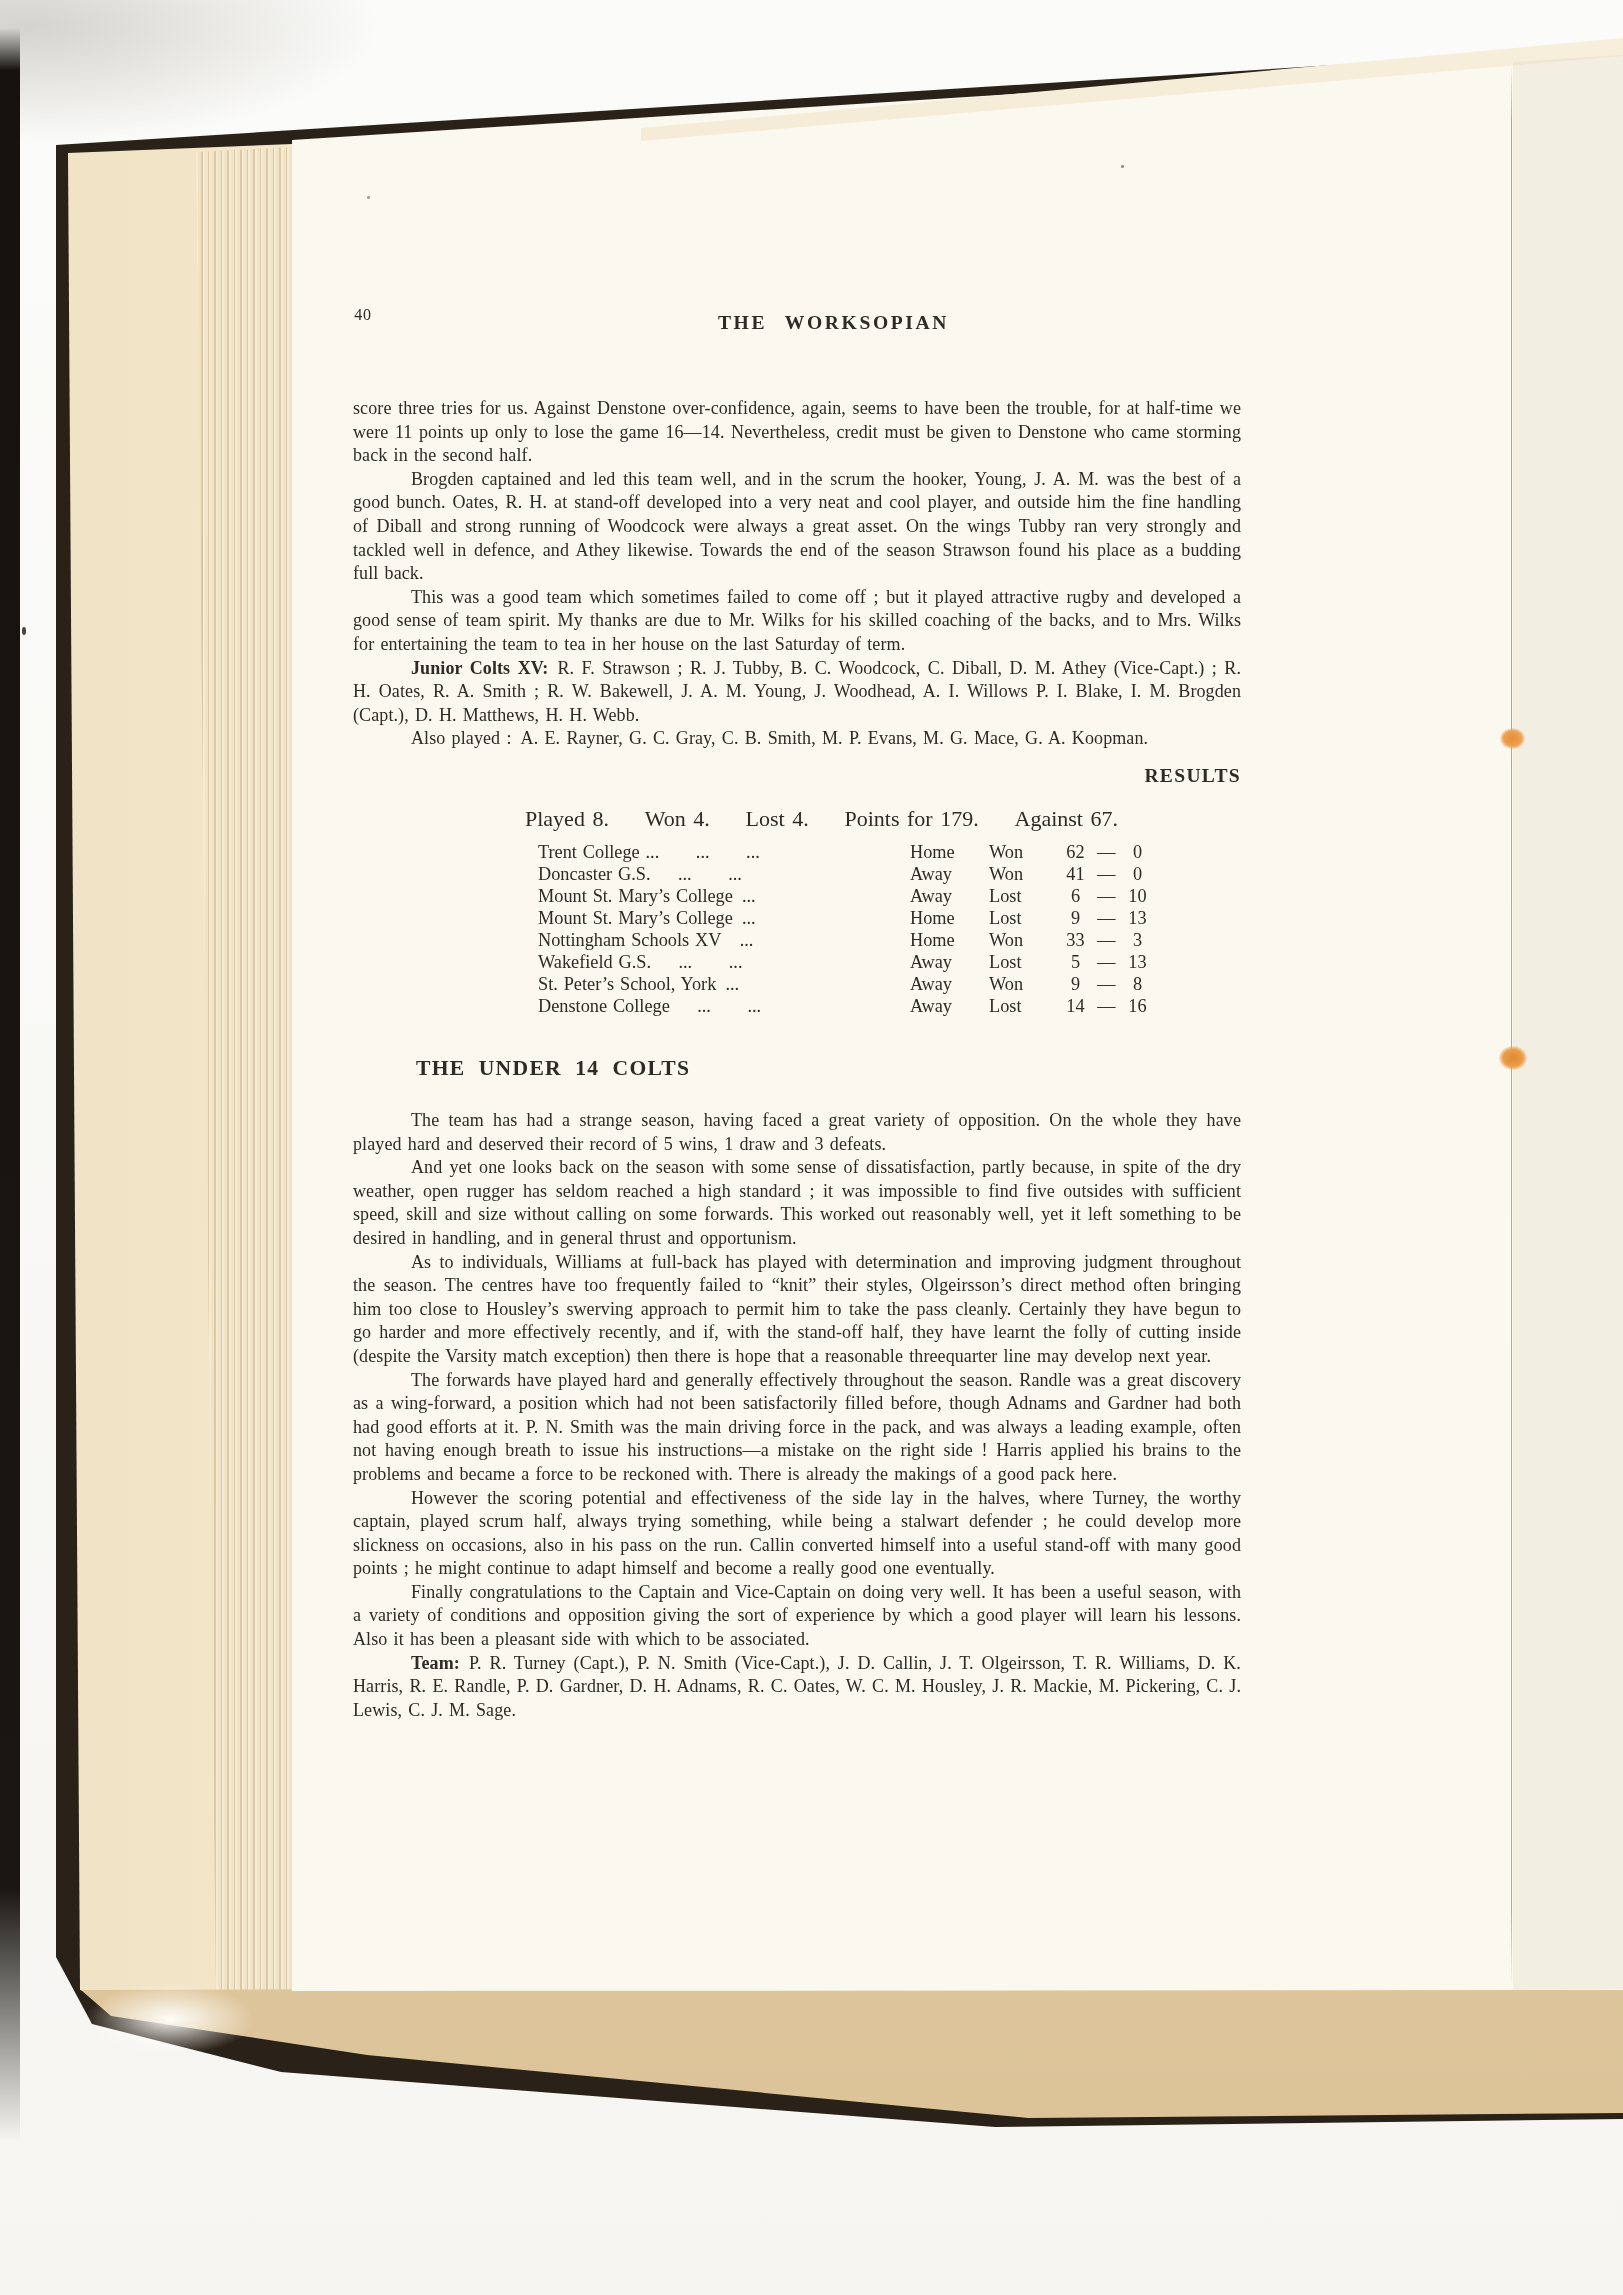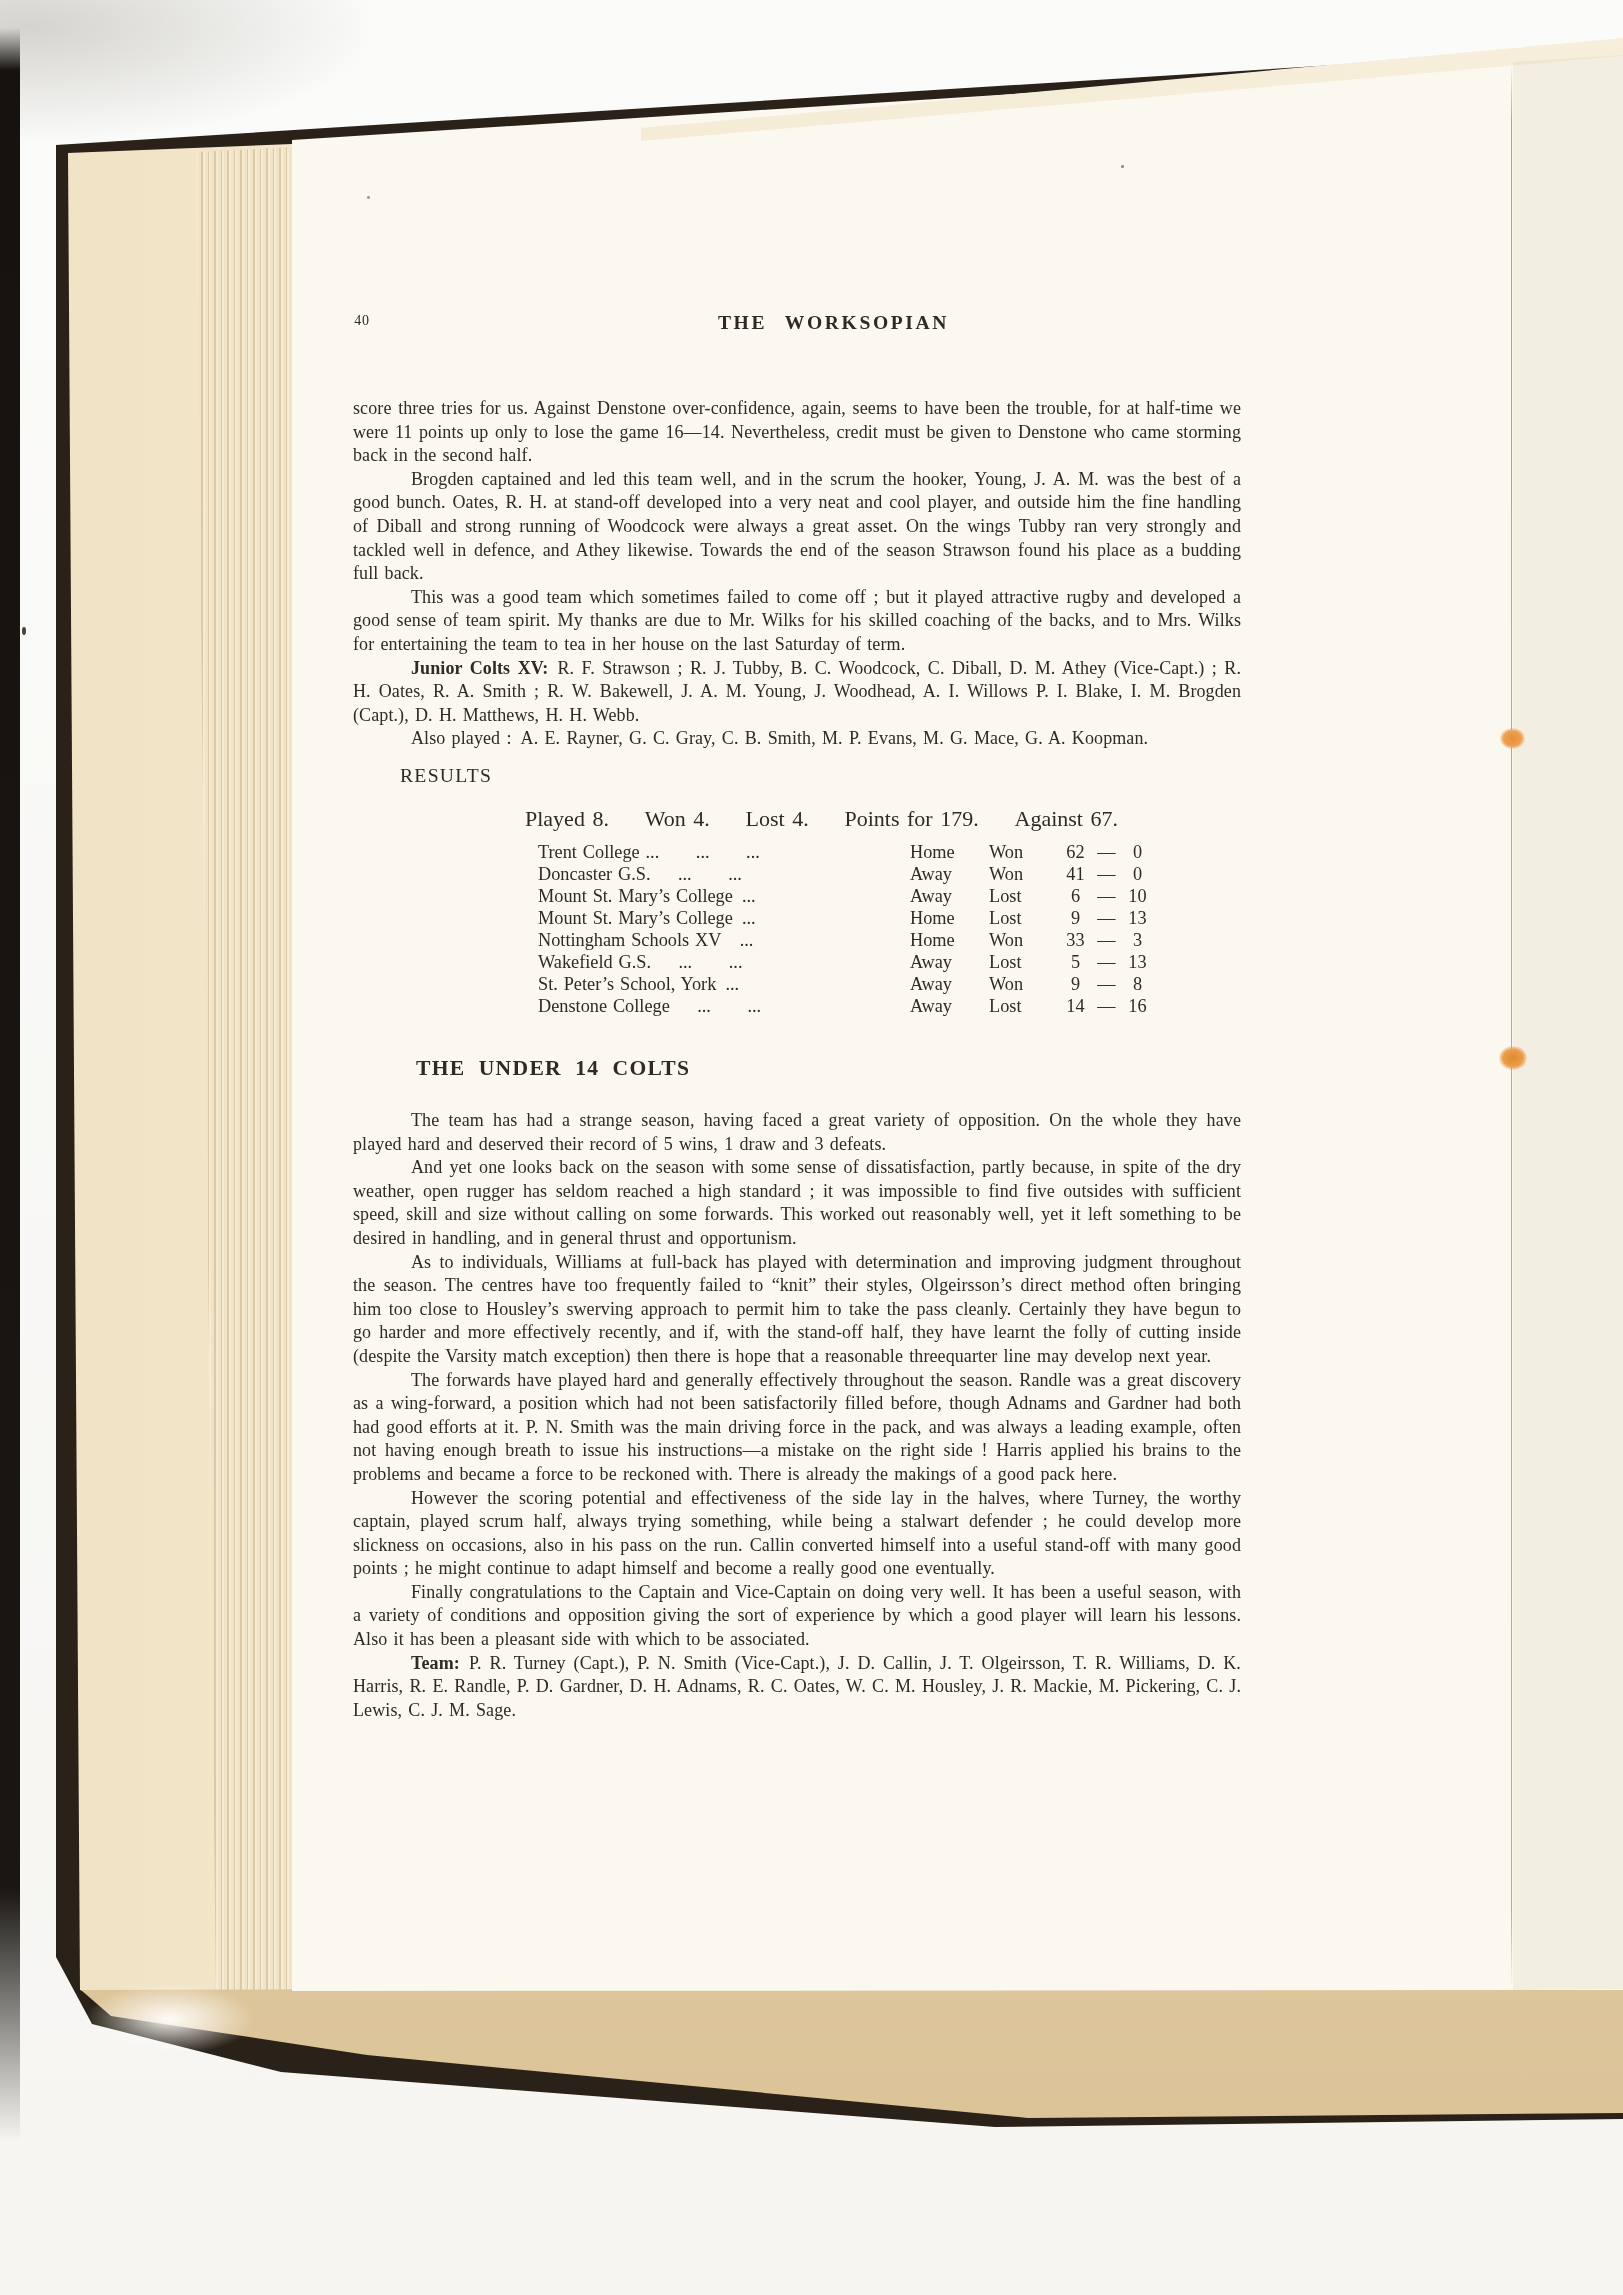--- a/index.html
+++ b/index.html
@@ -69,31 +69,31 @@
   .fox-2{left:1499px;top:1046px;width:27.5px;height:23.6px;
     background:radial-gradient(ellipse at center,#e08a2e 0%,#eb9d4a 50%,rgba(235,157,74,0) 75%);}
   .speck{background:#4a453d;border-radius:50%;}
   .speck-1{left:21.6px;top:627px;width:4.6px;height:7.9px;}
   .speck-2{left:367px;top:196px;width:2.6px;height:2.6px;opacity:.5;}
   .speck-3{left:1121px;top:165px;width:3.3px;height:2.6px;opacity:.6;}
 
   
   .layer-content{left:353px;top:0;width:888px;height:2295px;}
   .page-header{position:absolute;top:306px;left:0;width:100%;height:29px;}
-  .page-num{position:absolute;left:1.3px;top:7px;font-size:14px;letter-spacing:0.7px;}
+  .page-num{position:absolute;left:1.3px;top:0;font-size:16px;letter-spacing:0.7px;}
   .running-title{position:absolute;left:0;top:6px;width:100%;text-align:center;text-indent:73px;
     font-size:19.6px;font-weight:bold;letter-spacing:2.6px;word-spacing:10.5px;}
 
   .bodytext p{margin:0;font-size:18px;line-height:23.6px;text-align:justify;
     text-indent:58px;letter-spacing:0.1px;word-spacing:1.6px;}
   .bodytext p.noindent{text-indent:0;}
   .intro-block{position:absolute;top:397px;left:0;width:100%;}
 
-  .results-heading{position:absolute;top:765px;left:0;width:100%;text-align:left;text-indent:47px;
-    font-size:19.6px;font-weight:normal;letter-spacing:1.3px;}
+  .results-heading{position:absolute;top:765px;left:0;width:100%;text-align:right;text-indent:47px;
+    font-size:19.6px;font-weight:bold;letter-spacing:1.3px;}
   .results-summary{position:absolute;top:806px;left:172px;width:593px;display:flex;
     justify-content:space-between;font-size:22px;word-spacing:2px;}
   .results-table{position:absolute;top:842px;left:185px;width:618px;}
   .results-row{display:grid;grid-template-columns:1fr 79px 68px 37px 25px 37px;
     height:22px;font-size:18.3px;align-items:baseline;word-spacing:1.3px;}
   .cell-opp{white-space:nowrap;overflow:hidden;}
   .cell-for,.cell-against{text-align:center;}
   .cell-dash{text-align:center;}
 
   .u14-heading{position:absolute;top:1056px;left:0;width:100%;text-indent:63px;

